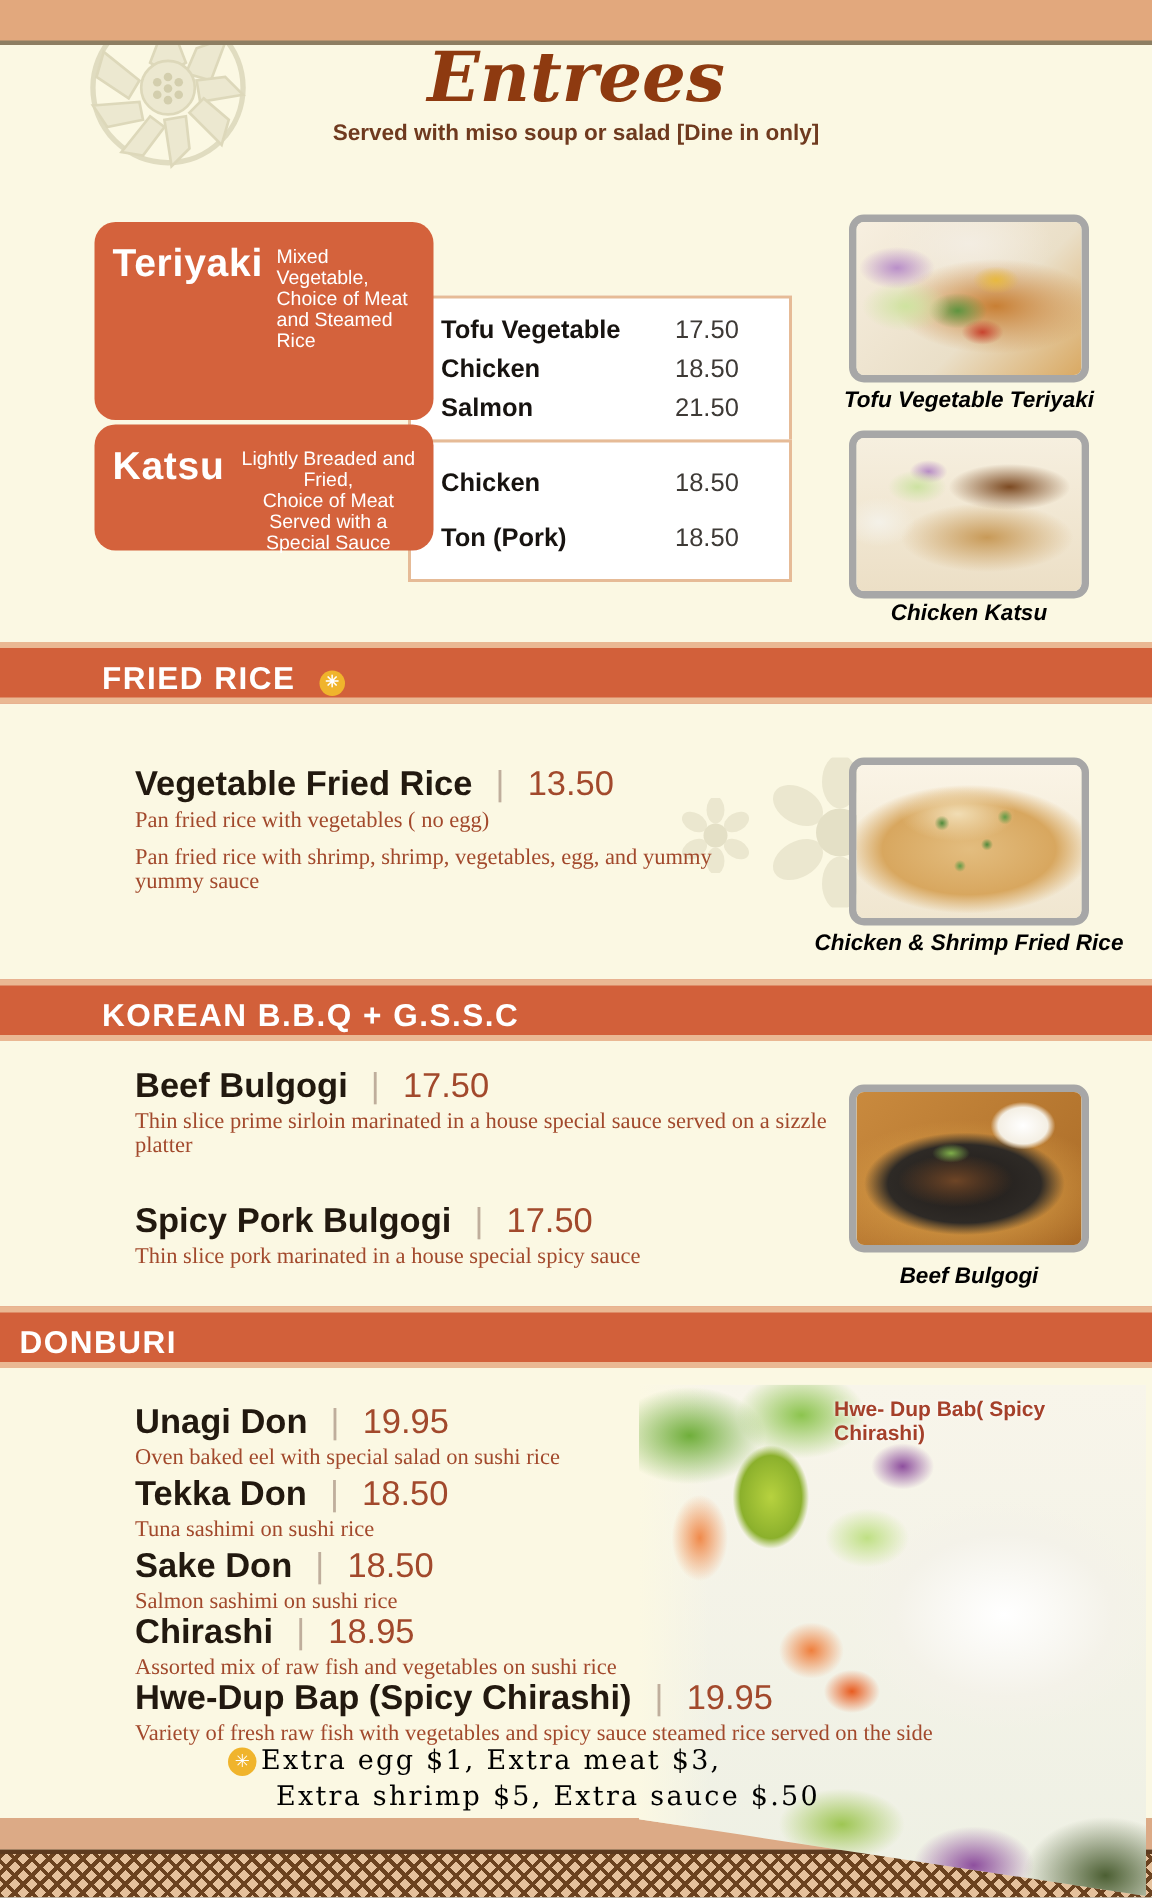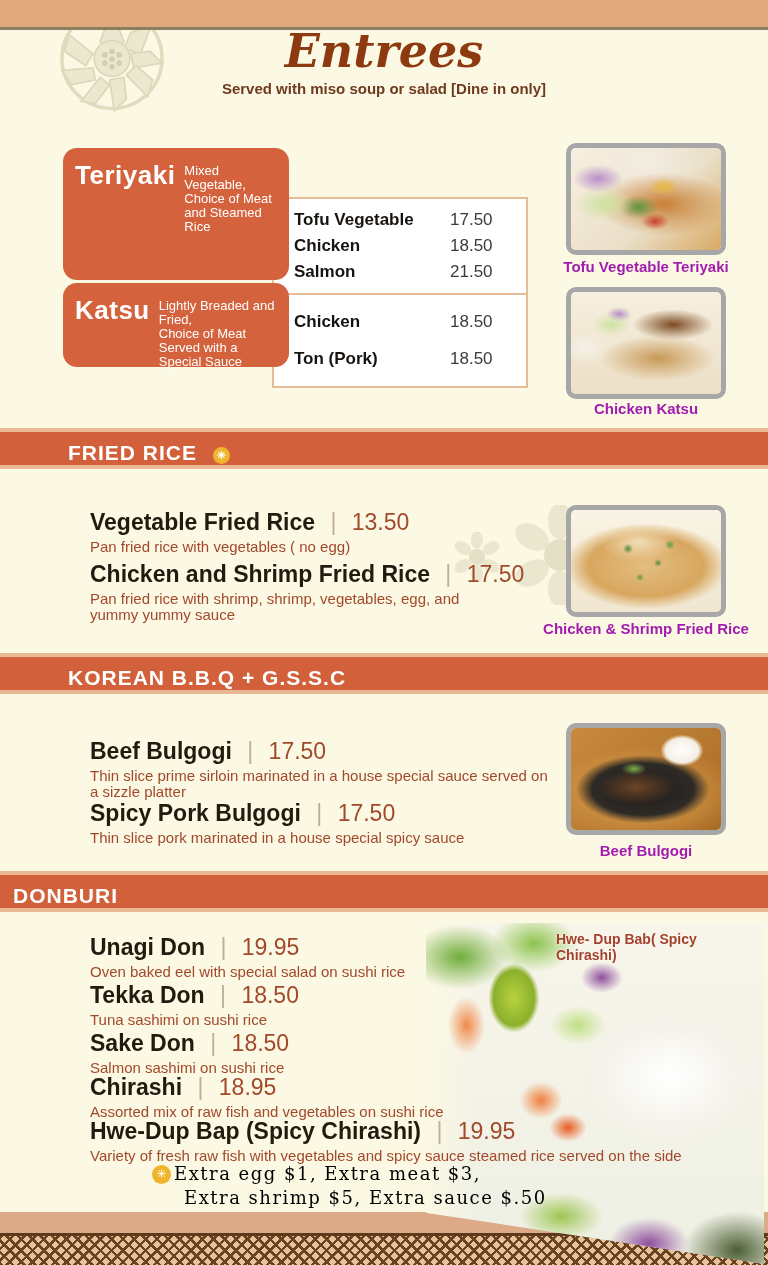--- a/index.html
+++ b/index.html
@@ -31,21 +31,21 @@
     padding:8px 24px 8px 20px; }
   .price-row { display:flex; align-items:center; }
   .price-row .p-name { font-size:17px; font-weight:bold; color:#171310; }
   .price-row .p-price { margin-left:auto; width:52px; font-size:17px; color:#3e3a36; }
 
   
   .photo-frame { position:absolute; left:566px; width:150px; height:102px;
     border:5px solid #a7a7a7; border-radius:10px; overflow:hidden; background:#eee; z-index:2; }
   .photo-img { width:100%; height:100%; }
   .photo-caption { position:absolute; left:540px; width:212px; text-align:center;
-    font-size:15px; font-weight:bold; color:#a21caf; z-index:2; }
+    font-size:15px; font-weight:bold; color:#000000; z-index:2;font-style:italic; }
 
   .img-teriyaki { background:
     radial-gradient(ellipse 36px 20px at 18% 30%, #b98fc9 0%, rgba(185,143,201,0) 70%),
     radial-gradient(ellipse 42px 24px at 22% 55%, #cfe3a0 0%, rgba(207,227,160,0) 70%),
     radial-gradient(ellipse 28px 17px at 45% 58%, #5f9440 0%, rgba(95,148,64,0) 70%),
     radial-gradient(ellipse 22px 13px at 62% 38%, #e8b93f 0%, rgba(232,185,63,0) 70%),
     radial-gradient(ellipse 20px 12px at 56% 72%, #c8432e 0%, rgba(200,67,46,0) 70%),
     radial-gradient(ellipse 90px 42px at 62% 55%, #c87f34 0%, rgba(200,127,52,0) 75%),
     radial-gradient(ellipse 70px 38px at 50% 14%, #f3ede2 0%, rgba(243,237,226,0) 80%),
     linear-gradient(135deg, #f7efe0 0%, #eadfc8 60%, #d9a963 100%); }
@@ -79,21 +79,21 @@
     letter-spacing:1px; box-sizing:border-box; padding-left:68px; z-index:2; }
   .band-star { display:inline-block; width:17px; height:17px; border-radius:50%;
     background:#f0b42c; color:#fff; font-size:11px; line-height:17px; text-align:center;
     margin-left:9px; vertical-align:1px; letter-spacing:0; }
 
   
   .item { position:absolute; left:90px; z-index:6; }
   .item-title { font-size:23px; font-weight:bold; color:#22190f; }
   .item-title .sep { color:#bfae9c; font-weight:normal; margin:0 9px; }
   .item-title .price { color:#a2492c; font-weight:normal; }
-  .item-desc { font-size:15px; line-height:16px; color:#a2492c; margin-top:3px; }
+  .item-desc { font-size:15px; line-height:16px; color:#a2492c; margin-top:3px;font-family:Liberation Serif, serif; }
   .nowrap { white-space:nowrap; }
 
   
   .flower-sm { position:absolute; z-index:1; }
 
   
   .big-photo { position:absolute; left:426px; top:923px; width:338px; height:341px; z-index:5;
     clip-path:polygon(0 0, 100% 0, 100% 100%, 20% 88%, 0 85%);
     background:
       radial-gradient(ellipse 70px 45px at 10% 10%, #6fae3a 0%, rgba(111,174,58,0) 72%),
@@ -222,21 +222,21 @@
   <div class="price-panel" style="top:293px; height:95px;">
     <div class="price-row">
       <span class="p-name">Chicken</span>
       <span class="p-price">18.50</span>
     </div>
     <div class="price-row">
       <span class="p-name">Ton (Pork)</span>
       <span class="p-price">18.50</span>
     </div>
   </div>
-  <div class="combo-box" style="top:283px; height:84px;">
+  <div class="combo-box" style="top:283px; height:84px;text-align:center;">
     <div class="combo-name">Katsu</div>
     <div class="combo-desc">
       <div>Lightly Breaded and Fried,</div>
       <div>Choice of Meat</div>
       <div>Served with a Special Sauce</div>
     </div>
   </div>
   <div class="photo-frame" style="top:287px;">
     <div class="photo-img img-katsu"></div>
   </div>
@@ -249,37 +249,32 @@
 
   <div class="item" style="top:509px;">
     <div class="item-title">
       <span>Vegetable Fried Rice</span>
       <span class="sep">|</span>
       <span class="price">13.50</span>
     </div>
     <div class="item-desc">Pan fried rice with vegetables ( no egg)</div>
   </div>
   <div class="item" style="top:561px;">
-    <div class="item-title">
-      <span>Chicken and Shrimp Fried Rice</span>
-      <span class="sep">|</span>
-      <span class="price">17.50</span>
-    </div>
     <div class="item-desc" style="max-width:400px;">Pan fried rice with shrimp, shrimp, vegetables, egg, and yummy yummy sauce</div>
   </div>
   <div class="photo-frame" style="top:505px;">
     <div class="photo-img img-friedrice"></div>
   </div>
   <div class="photo-caption" style="top:620px;">Chicken &amp; Shrimp Fried Rice</div>
 
   <div class="band" style="top:653px;">
     <span>KOREAN B.B.Q + G.S.S.C</span>
   </div>
 
-  <div class="item" style="top:738px;">
+  <div class="item" style="top:710px;">
     <div class="item-title">
       <span>Beef Bulgogi</span>
       <span class="sep">|</span>
       <span class="price">17.50</span>
     </div>
     <div class="item-desc" style="max-width:470px;">Thin slice prime sirloin marinated in a house special sauce served on a sizzle platter</div>
   </div>
   <div class="item" style="top:800px;">
     <div class="item-title">
       <span>Spicy Pork Bulgogi</span>

